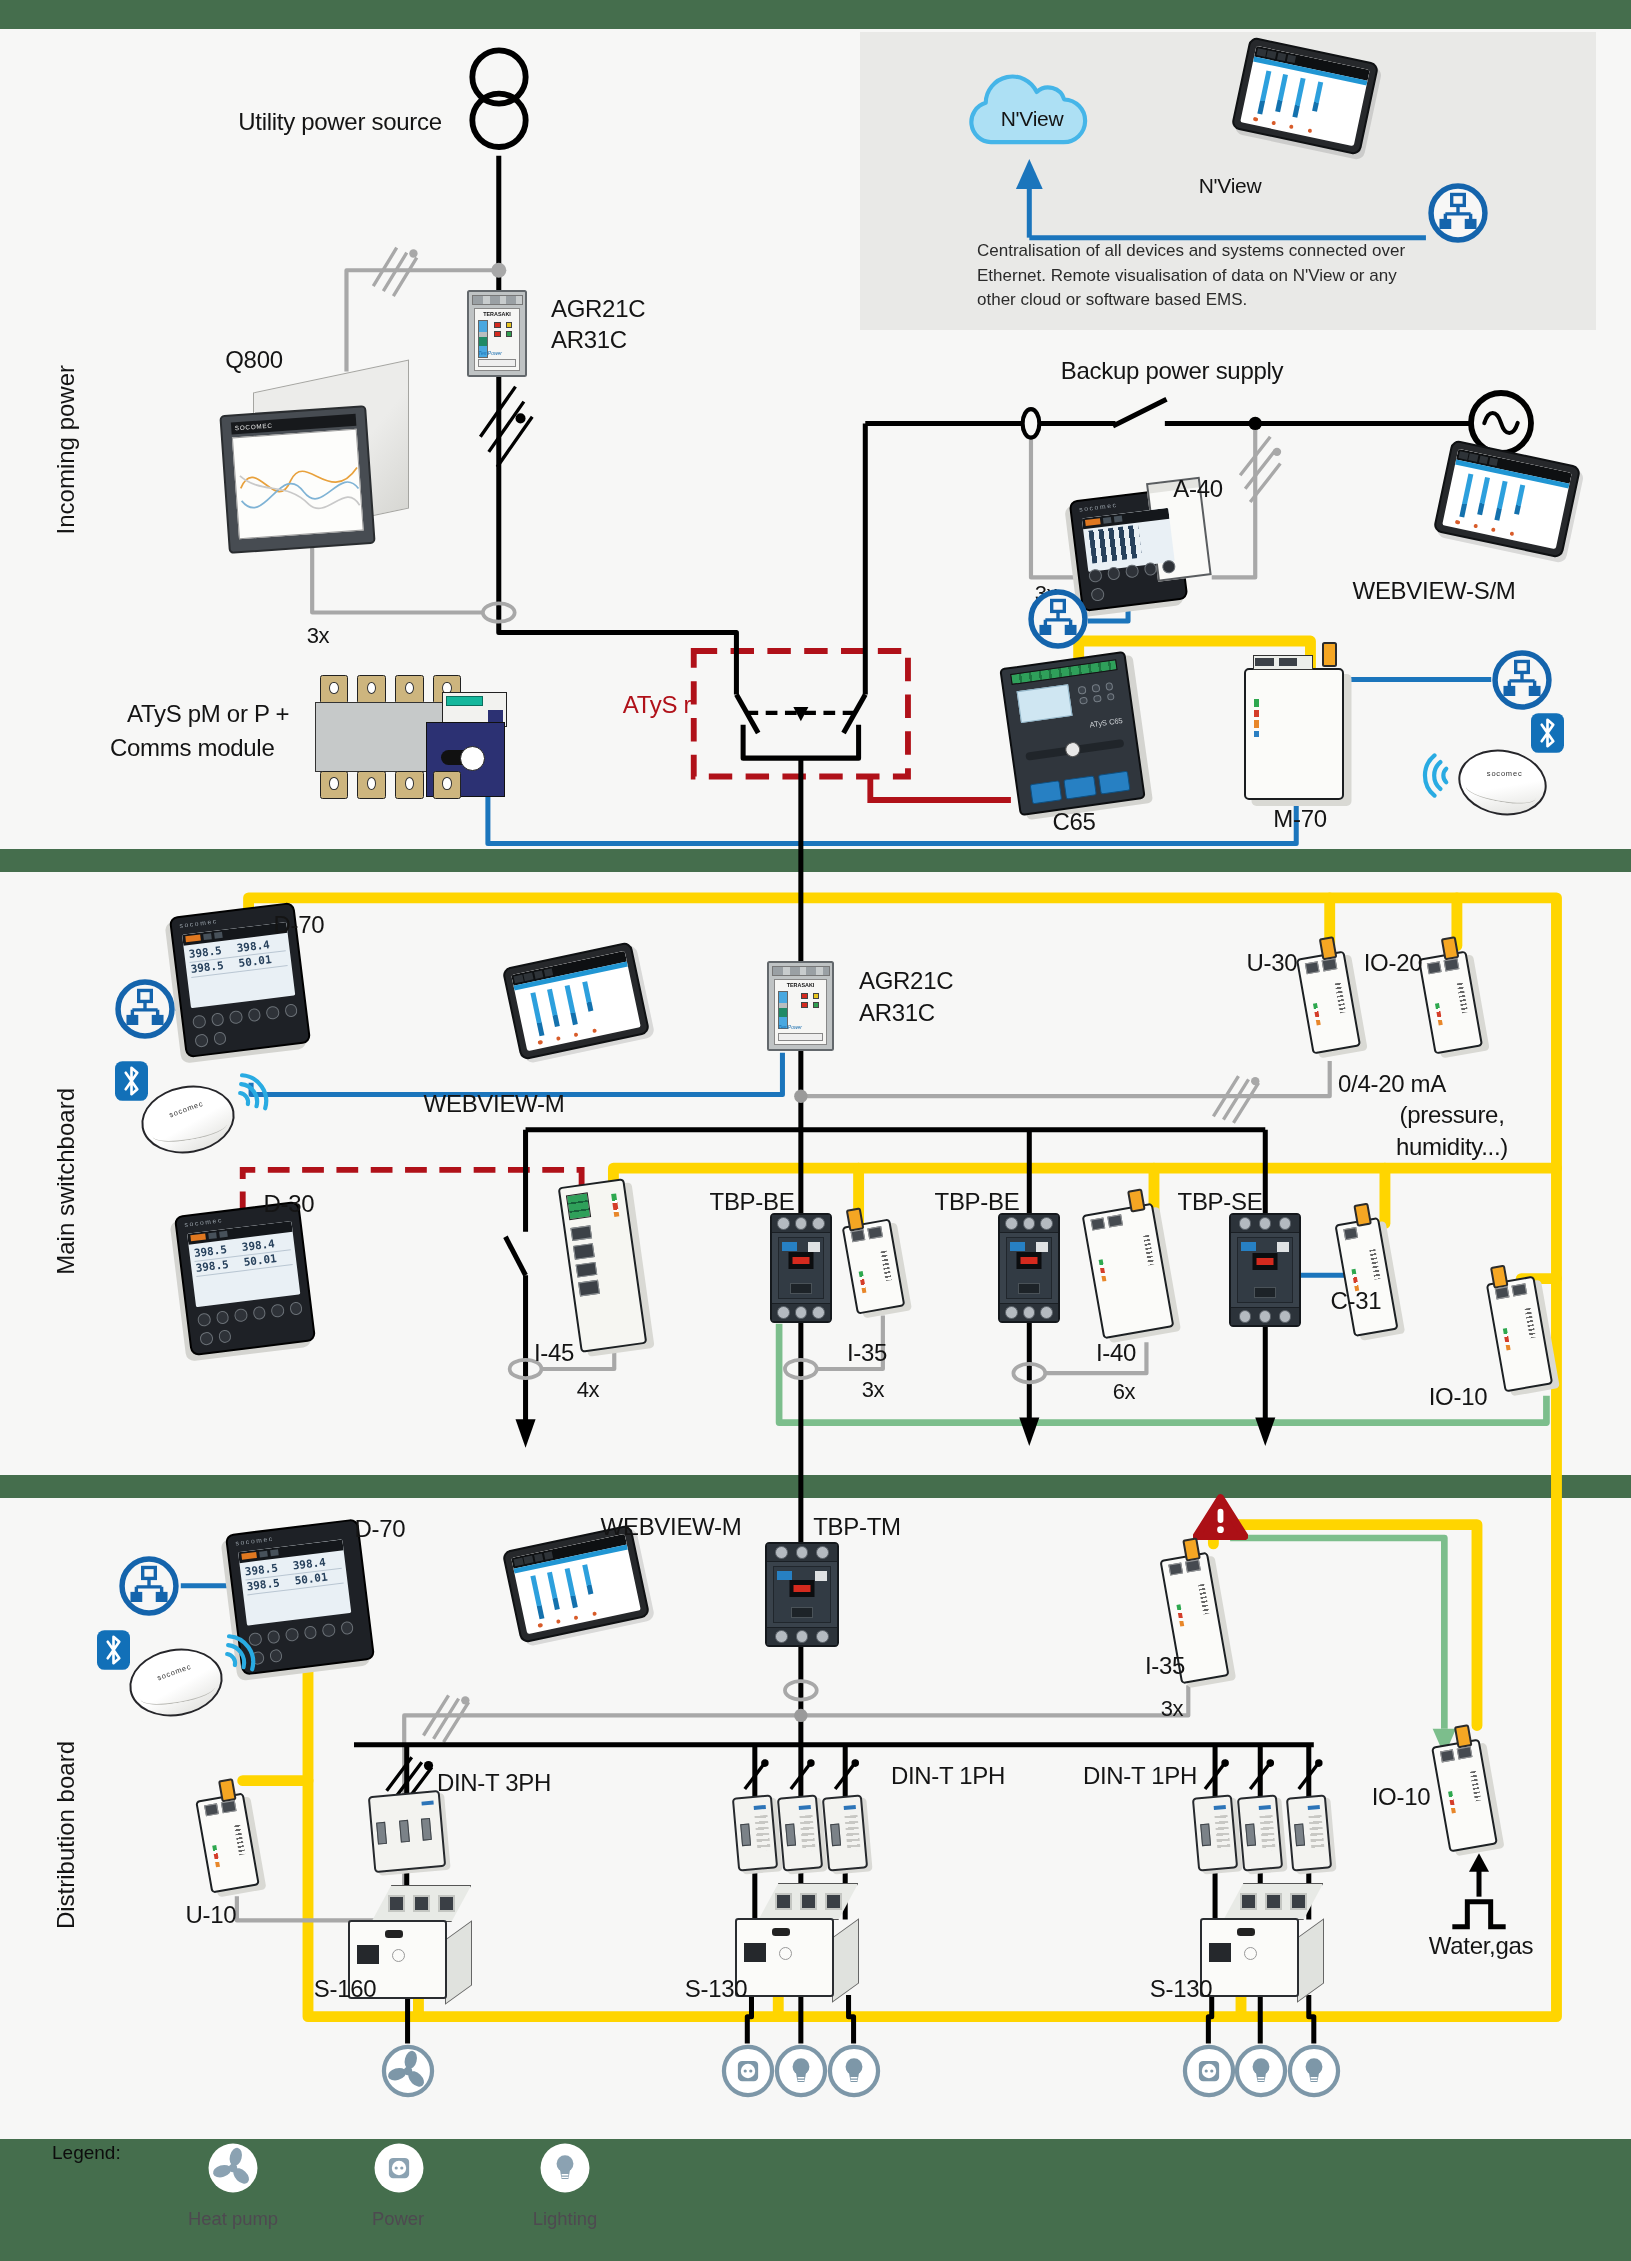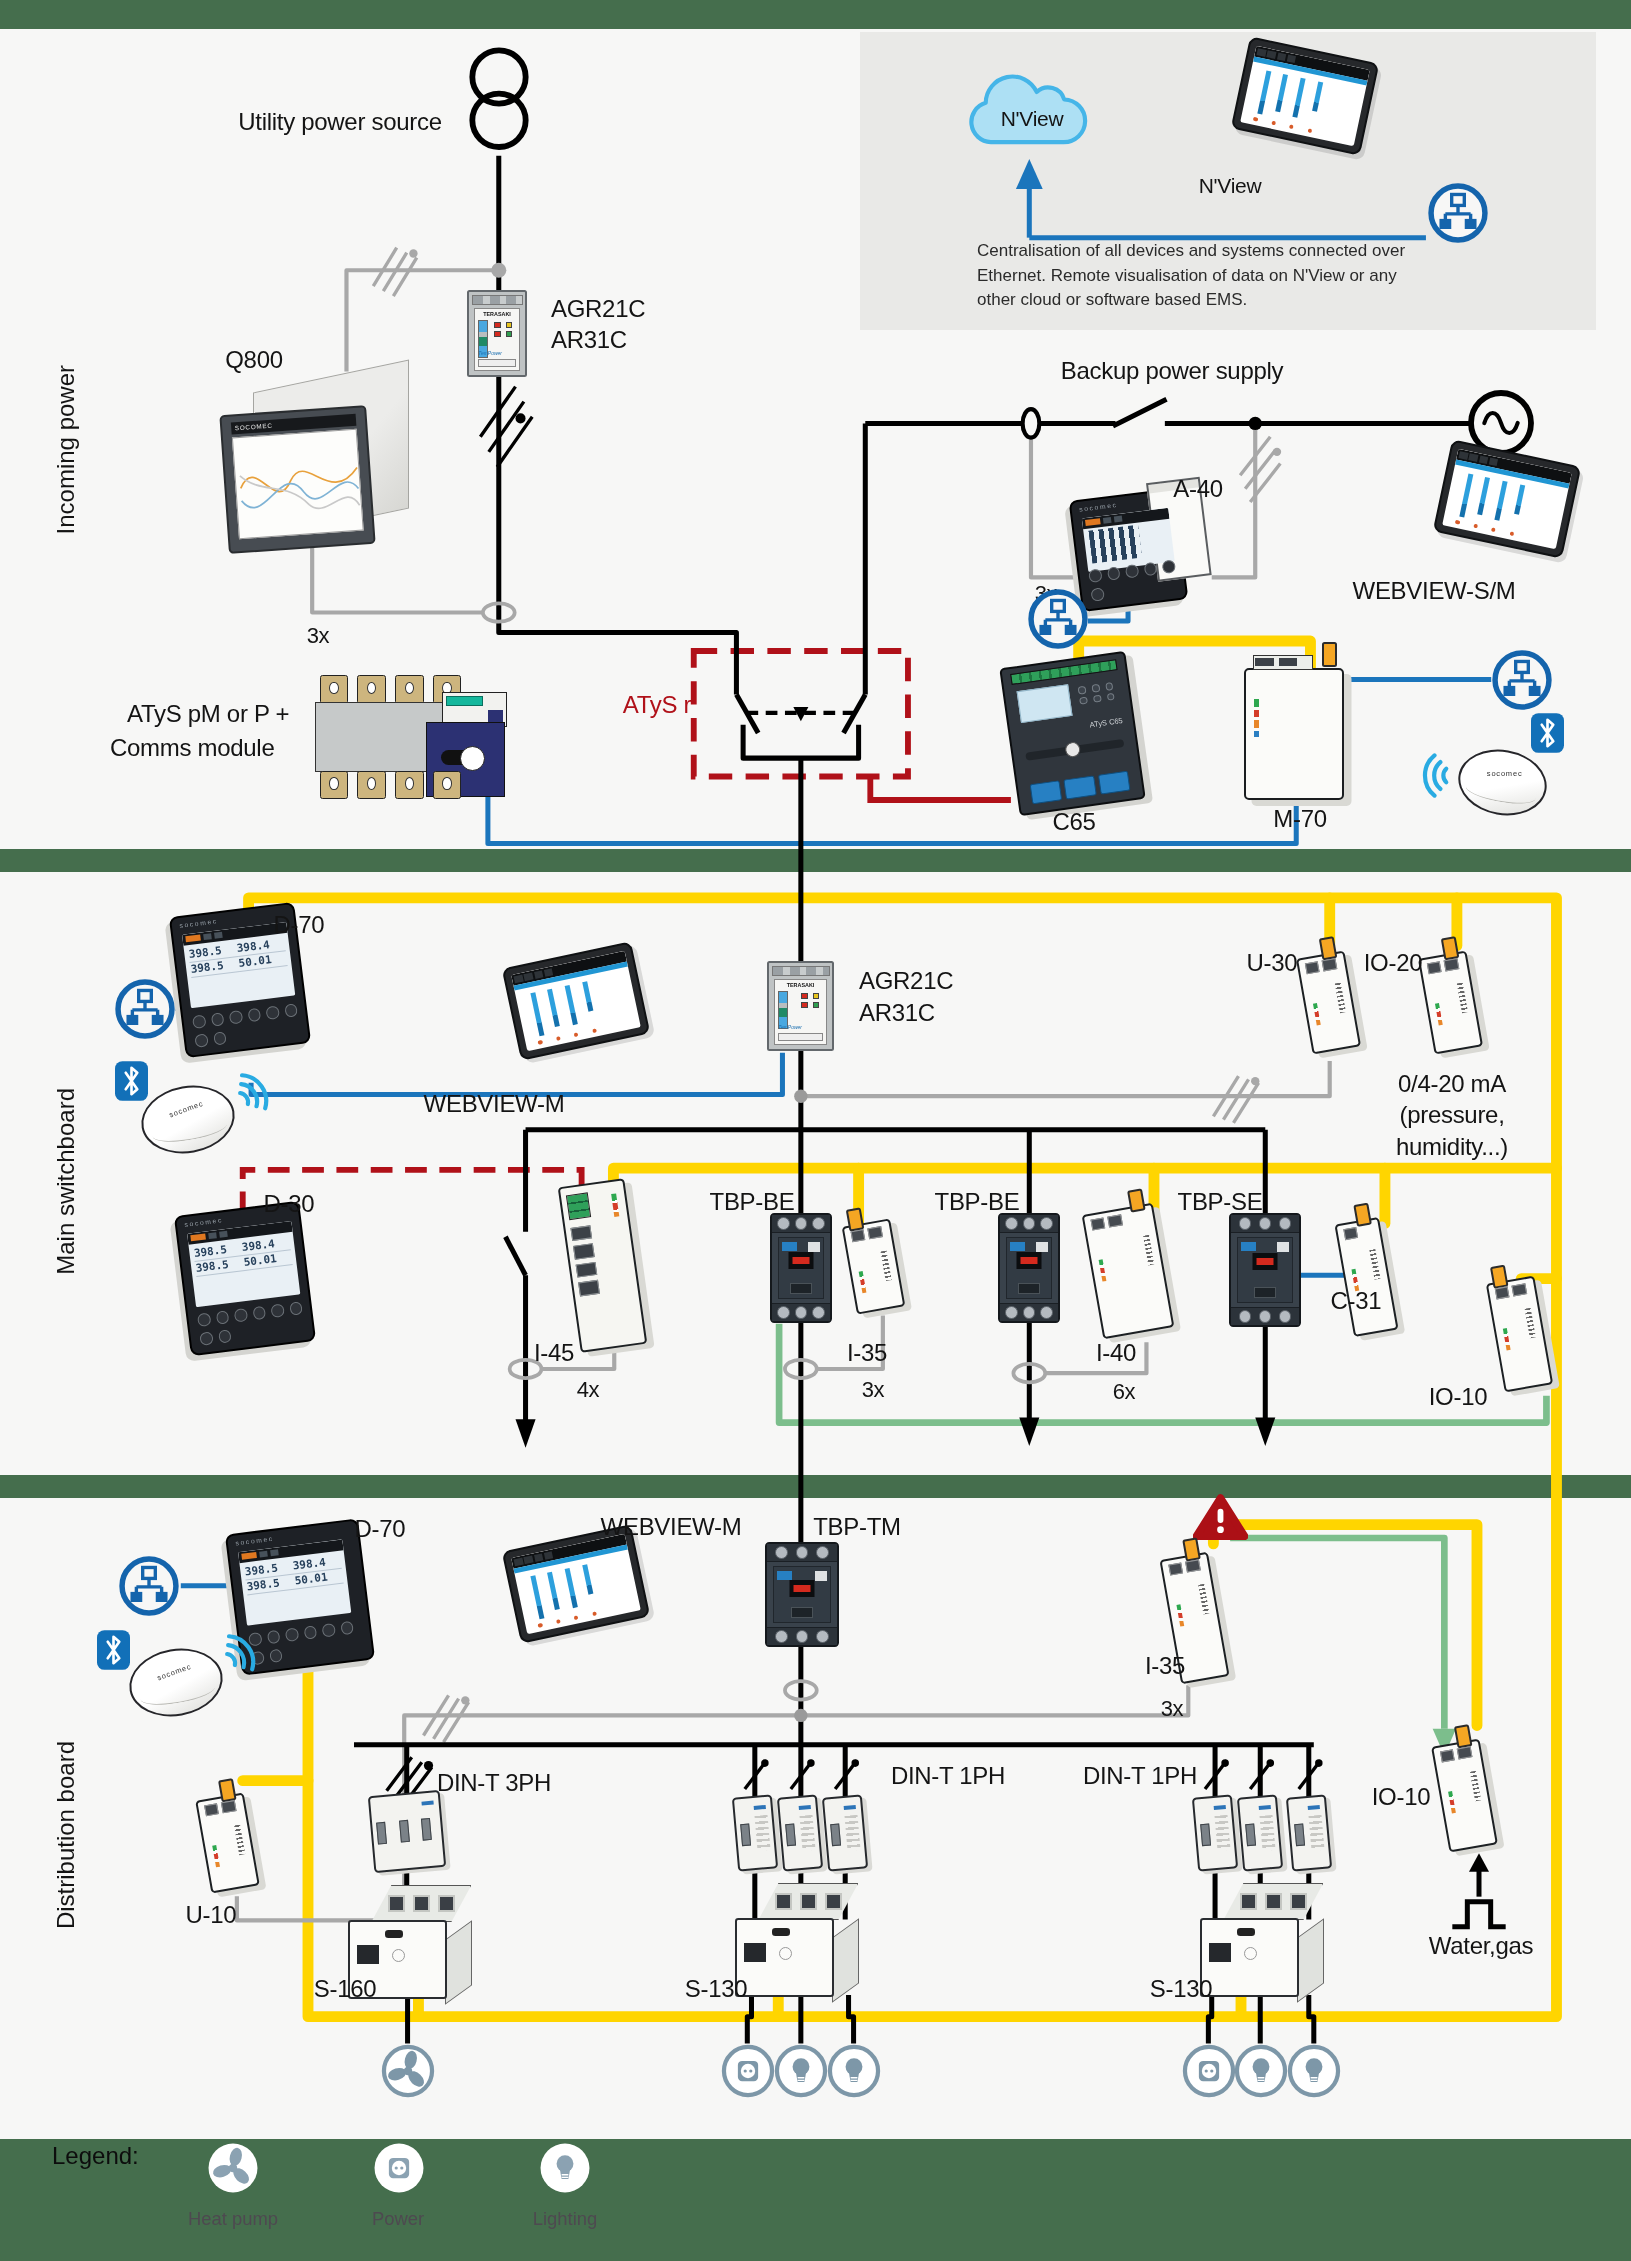--- a/index.html
+++ b/index.html
@@ -662,21 +662,21 @@
     </div>
   <div class="n big" style="left:1272px;top:949px">U-30</div>
   <div class="din" style="left:1426px;top:954px">
       <i class="tab"></i>
       <b class="prt"></b>
       <b class="prt p2"></b>
       <span class="leds"></span>
       <u class="code"></u>
     </div>
   <div class="n big" style="left:1393px;top:949px">IO-20</div>
-  <div class="n big" style="left:1452px;top:1070px">0/4-20 mA</div>
+  <div class="n big" style="left:1392px;top:1070px">0/4-20 mA</div>
   <div class="n big" style="left:1452px;top:1101px">(pressure,</div>
   <div class="n big" style="left:1452px;top:1133px">humidity...)</div>
 
   <div class="meter" style="left:182px;top:1208px;width:126px;height:141px">
     <div class="mtop">socomec</div>
     <div class="scr">
         <div class="shead">
           <i></i>
           <u></u>
           <u></u>
@@ -1107,21 +1107,21 @@
     <svg width="70" height="84" viewBox="0 0 84 100">
         <g stroke="#000" stroke-width="6" fill="none">
           <path d="M42,58 V26"></path>
           <path d="M10,94 H28 V64 H56 V94 H74"></path>
         </g>
         <polygon points="30,28 54,28 42,6" fill="#000"></polygon>
       </svg>
   </div>
   <div class="n big" style="left:1481px;top:1932px">Water,gas</div>
 
-  <div class="abs nl" style="left:52px;top:2142px;font-size:24px;color:#0d0d0d">Legend:</div>
+  <div class="abs nl" style="left:52px;top:2142px;font-size:19px;color:#0d0d0d">Legend:</div>
   <div class="ldico" style="left:206px;top:2141px">
     <svg viewBox="0 0 64 64" width="54" height="54">
         <circle cx="32" cy="32" r="29" fill="#fff"></circle>
         <g fill="#8ba2b2">
           <ellipse cx="32" cy="18.5" rx="7" ry="11" transform="rotate(14 32 32)"></ellipse>
           <ellipse cx="32" cy="18.5" rx="7" ry="11" transform="rotate(134 32 32)"></ellipse>
           <ellipse cx="32" cy="18.5" rx="7" ry="11" transform="rotate(254 32 32)"></ellipse>
           <circle cx="32" cy="32" r="5"></circle>
         </g>
       </svg>

